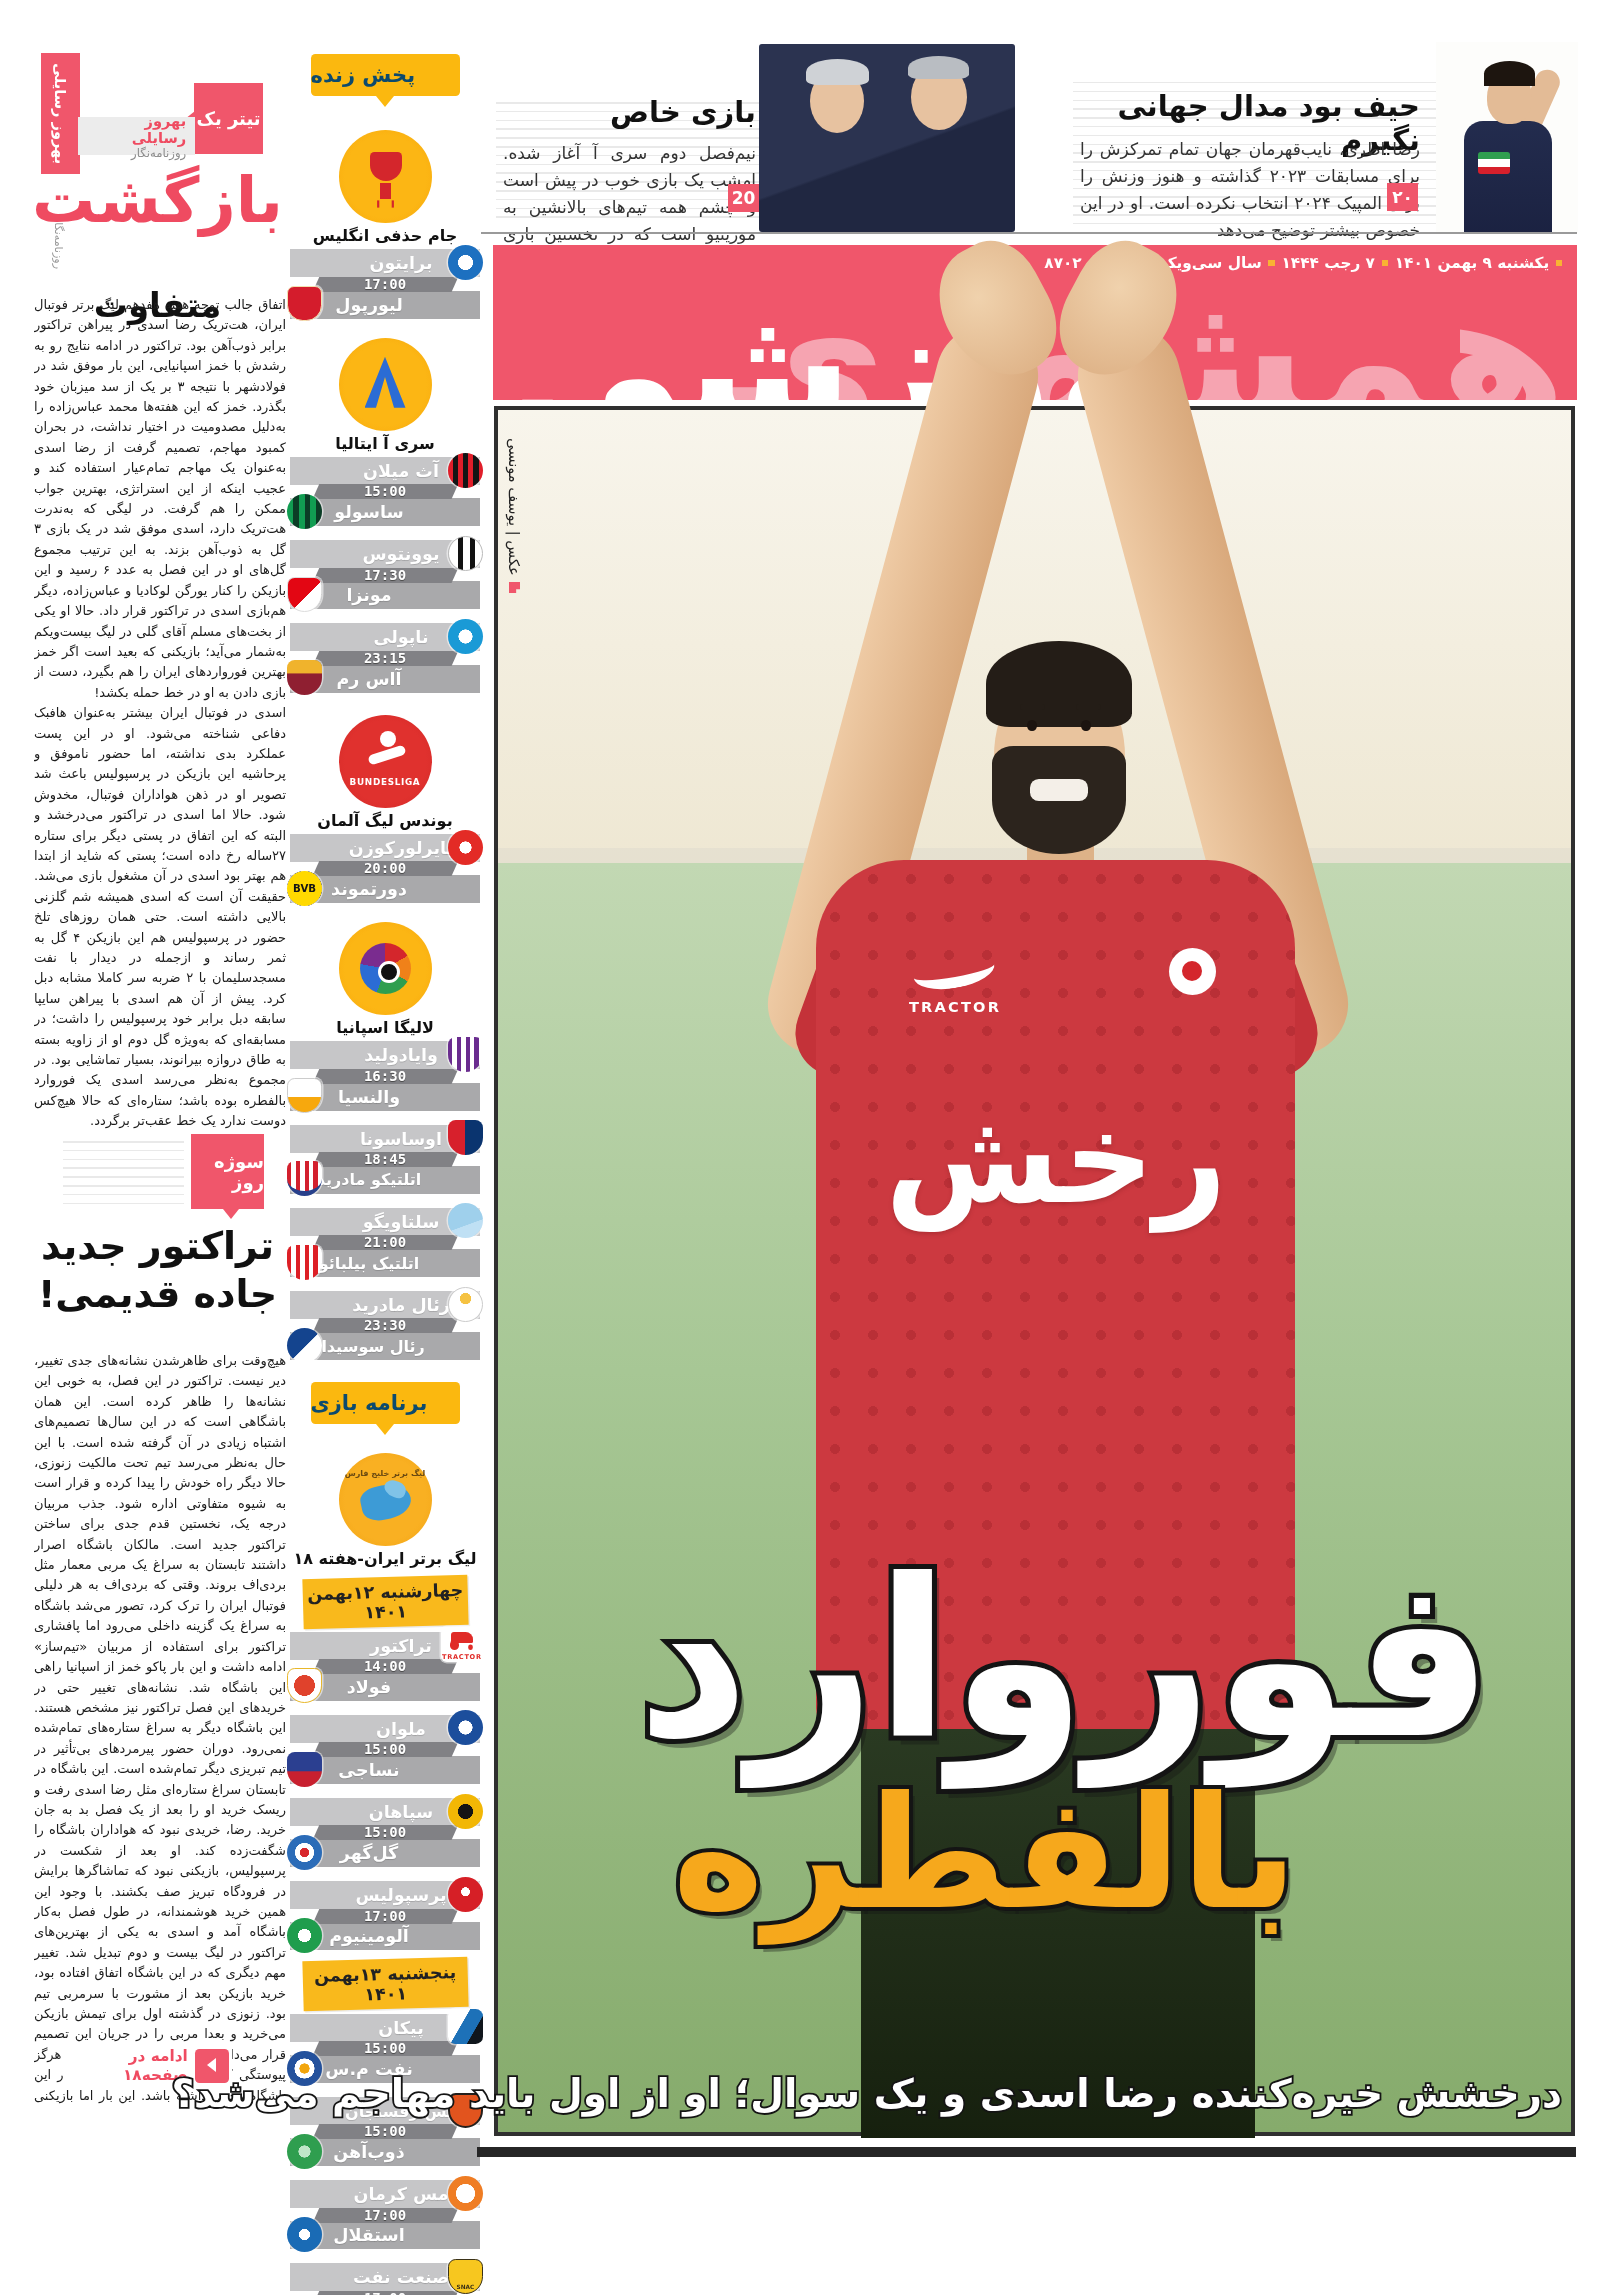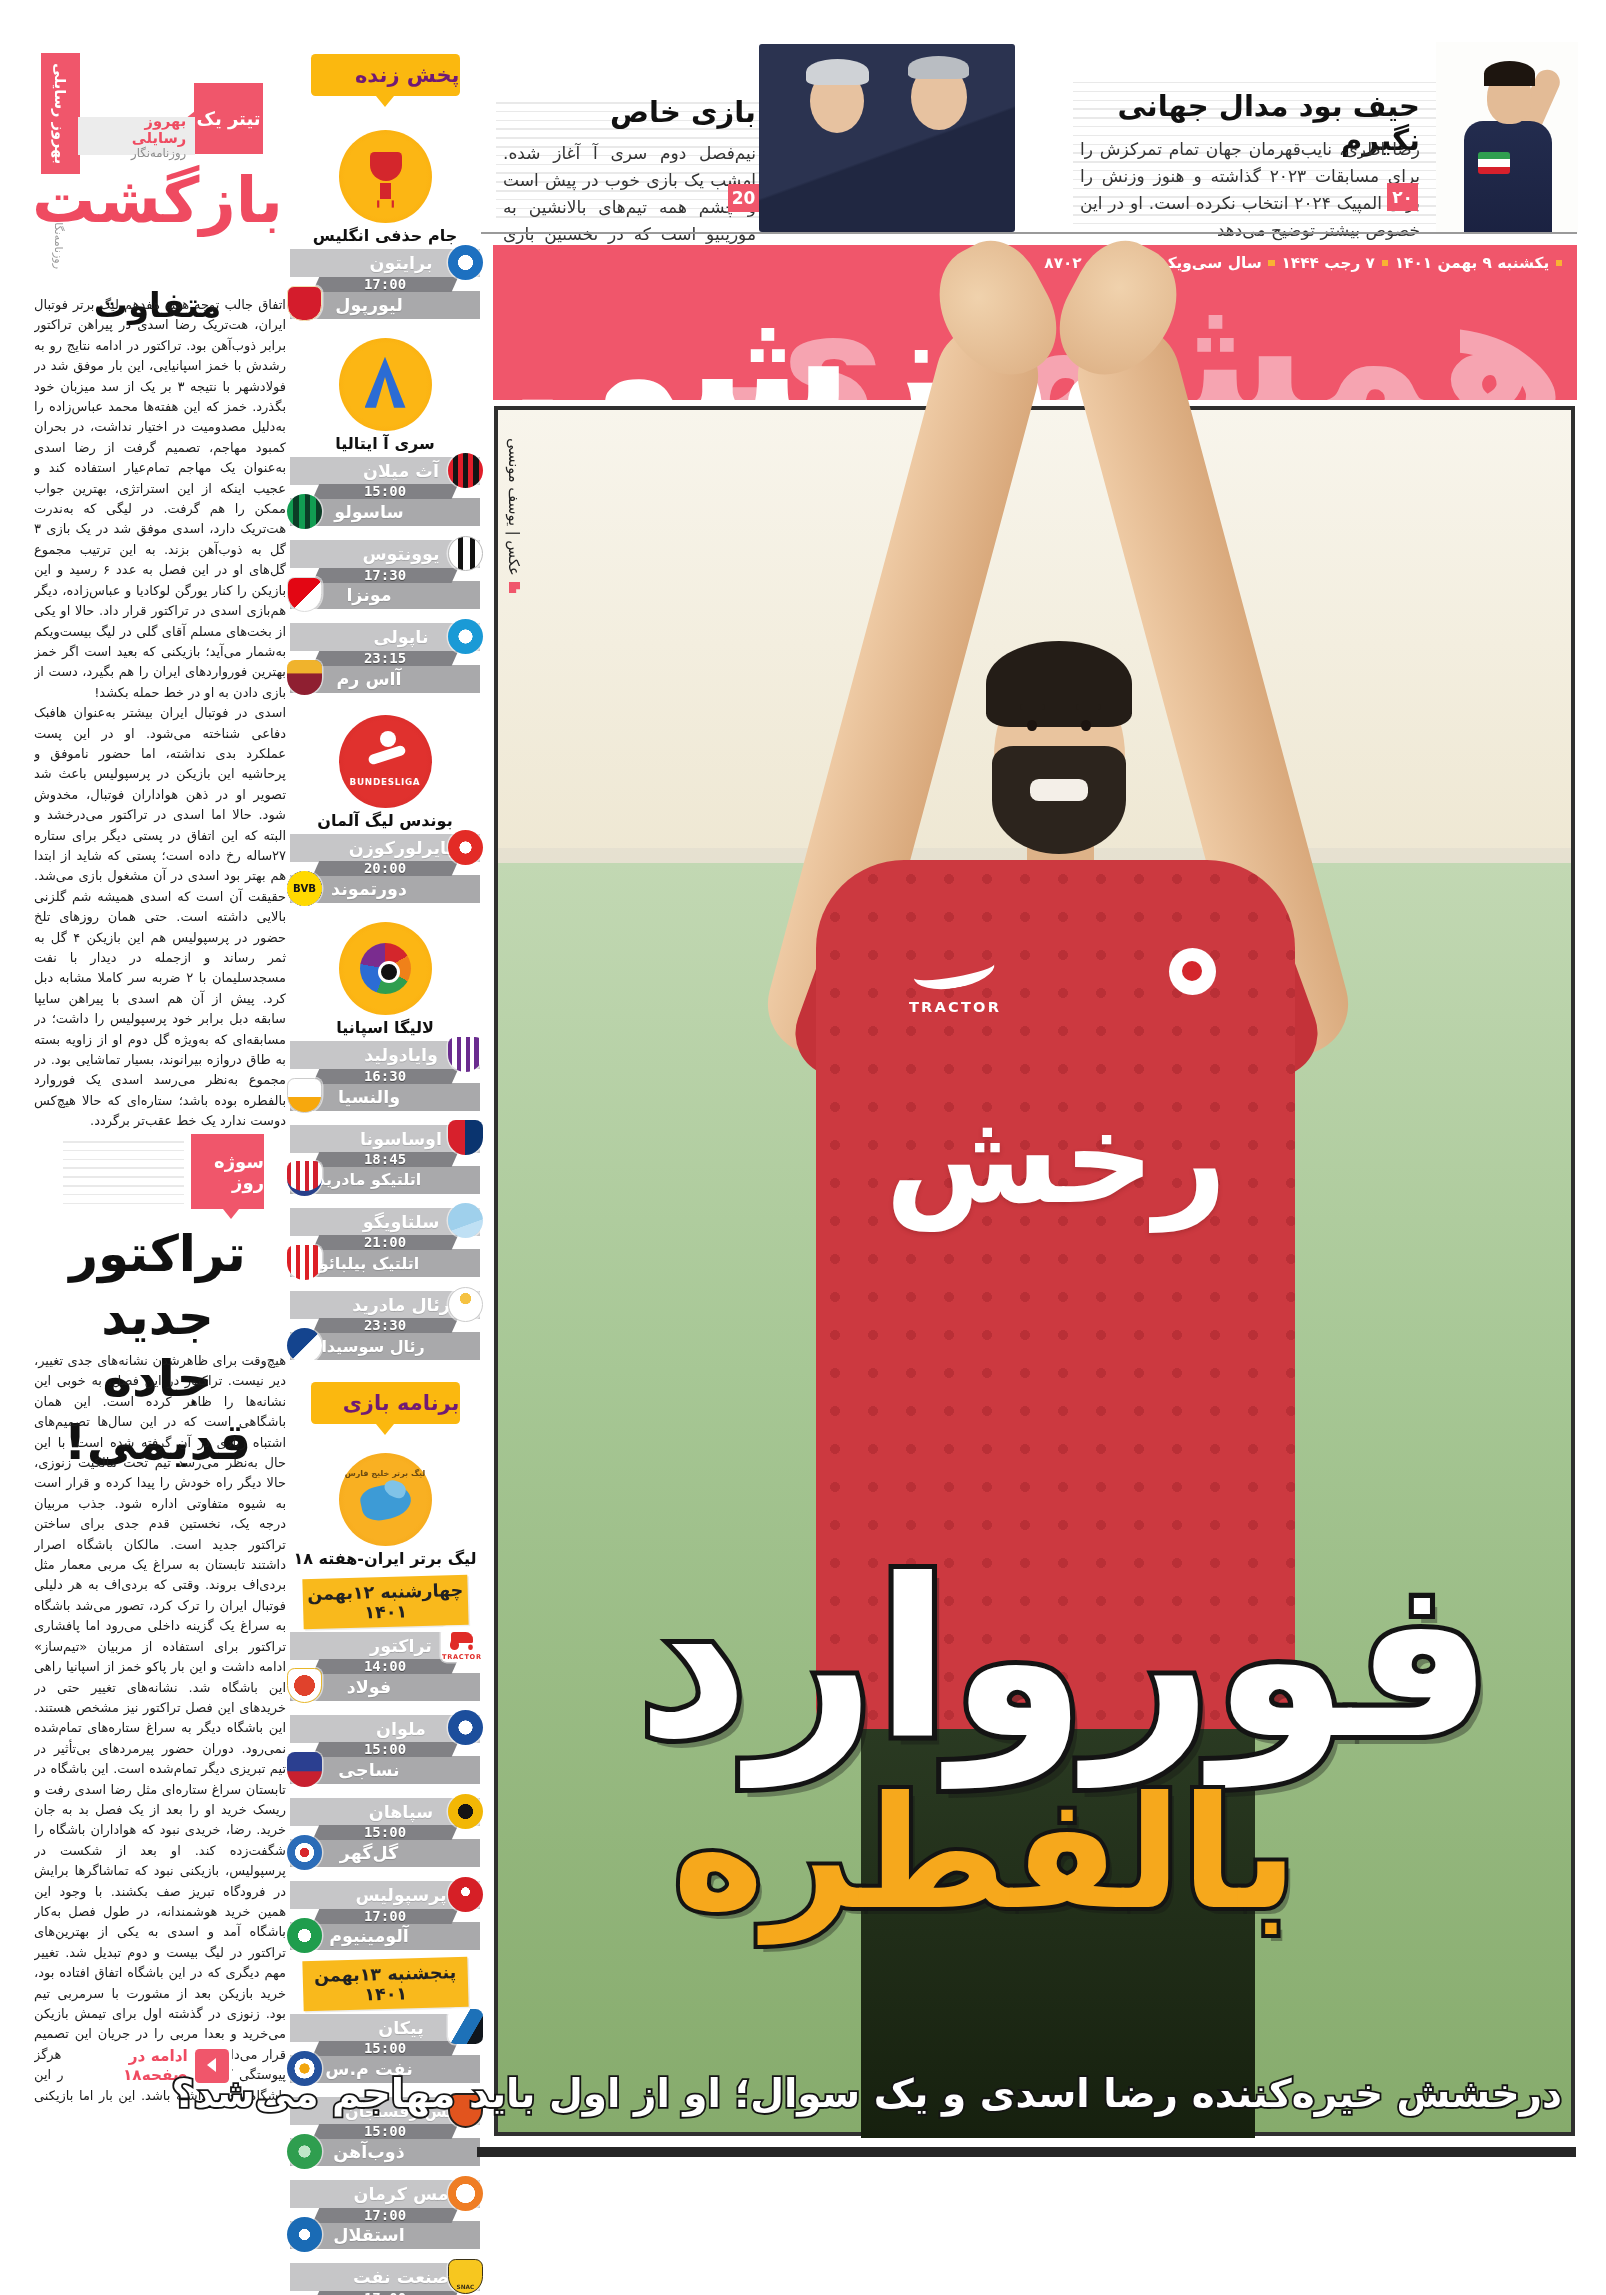--- a/index.html
+++ b/index.html
@@ -45,31 +45,31 @@
   .kicker .tail-l{position:absolute;left:-9.5px;top:28px;width:0;height:0;
        border-top:8px solid transparent;border-bottom:8px solid transparent;border-right:10.2px solid #f0566b;}
   .kicker .tail-b{position:absolute;bottom:-9.5px;left:32px;width:0;height:0;
        border-left:8px solid transparent;border-right:8px solid transparent;border-top:10.2px solid #f0566b;}
   .byline{background:#ececec;display:flex;flex-direction:column;justify-content:center;padding:2.9px 8.8px;}
   .byline .a{color:#ef4b61;font-weight:bold;font-size:14.6px;}
   .byline .r{color:#8d8d8d;font-size:11.7px;}
   .lead-h1{color:#ef4b61;font-size:63px;font-weight:bold;text-align:center;line-height:1.05;}
   .lead-h2{color:#111;font-size:34px;font-weight:bold;text-align:center;line-height:1.1;}
   .colbody{font-size:13px;line-height:20.4px;color:#1c1c1c;text-align:justify;white-space:pre-line;overflow:hidden;}
-  .feat-h{color:#111;font-size:50px;font-weight:bold;text-align:center;line-height:1.25;}
+  .feat-h{color:#111;font-size:38px;font-weight:bold;text-align:center;line-height:1.25;}
   .contbox{background:#fff;display:flex;align-items:center;gap:7.3px;padding:2.9px;}
   .cont-ic{width:34px;height:34px;background:#f0566b;border-radius:4.4px;position:relative;flex:0 0 auto;}
   .cont-ic::after{content:"";position:absolute;left:11.7px;top:9.5px;width:0;height:0;
        border-top:7.3px solid transparent;border-bottom:7.3px solid transparent;border-right:9.5px solid #fff;}
   .cont-tx{color:#ef4b61;font-weight:bold;font-size:15.3px;line-height:19px;}
 
   
   .sb{position:absolute;left:291px;top:44px;width:190px;}
   .ytab{width:149px;height:42px;margin:10.2px auto 0;background:#fbb80f;border-radius:4.4px;position:relative;
-        display:flex;align-items:center;justify-content:flex-start;color:#701a75;font-size:21px;font-weight:bold;}
+        display:flex;align-items:center;justify-content:flex-end;color:#0c4a6e;font-size:21px;font-weight:bold;}
   .ytab::after{content:"";position:absolute;bottom:-11px;left:50%;margin-left:-9.5px;width:0;height:0;
         border-left:9.5px solid transparent;border-right:9.5px solid transparent;border-top:11.7px solid #fbb80f;}
   .league{display:flex;flex-direction:column;align-items:center;}
   .lg-circle{width:93px;height:93px;border-radius:50%;position:relative;}
   .lg-cap{font-size:16px;font-weight:bold;color:#111;margin-top:2.9px;text-align:center;}
   .c-facup{background:radial-gradient(circle,#fcb614 62%,#f6a60c 100%);}
   .c-facup::before{content:"";position:absolute;left:31px;top:22px;width:32px;height:29px;background:#d4262c;border-radius:4.4px 4.4px 16px 16px;}
   .c-facup::after{content:"";position:absolute;left:41px;top:53px;width:11.7px;height:16px;background:#d4262c;box-shadow:-7.3px 13px 0 -4.4px #d4262c,7.3px 13px 0 -4.4px #d4262c;}
   .c-seriea{background:radial-gradient(circle,#fcb614 62%,#f6a60c 100%);}
   .c-seriea::before{content:"";position:absolute;left:26px;top:19px;width:41px;height:51px;background:#2b6cd4;

